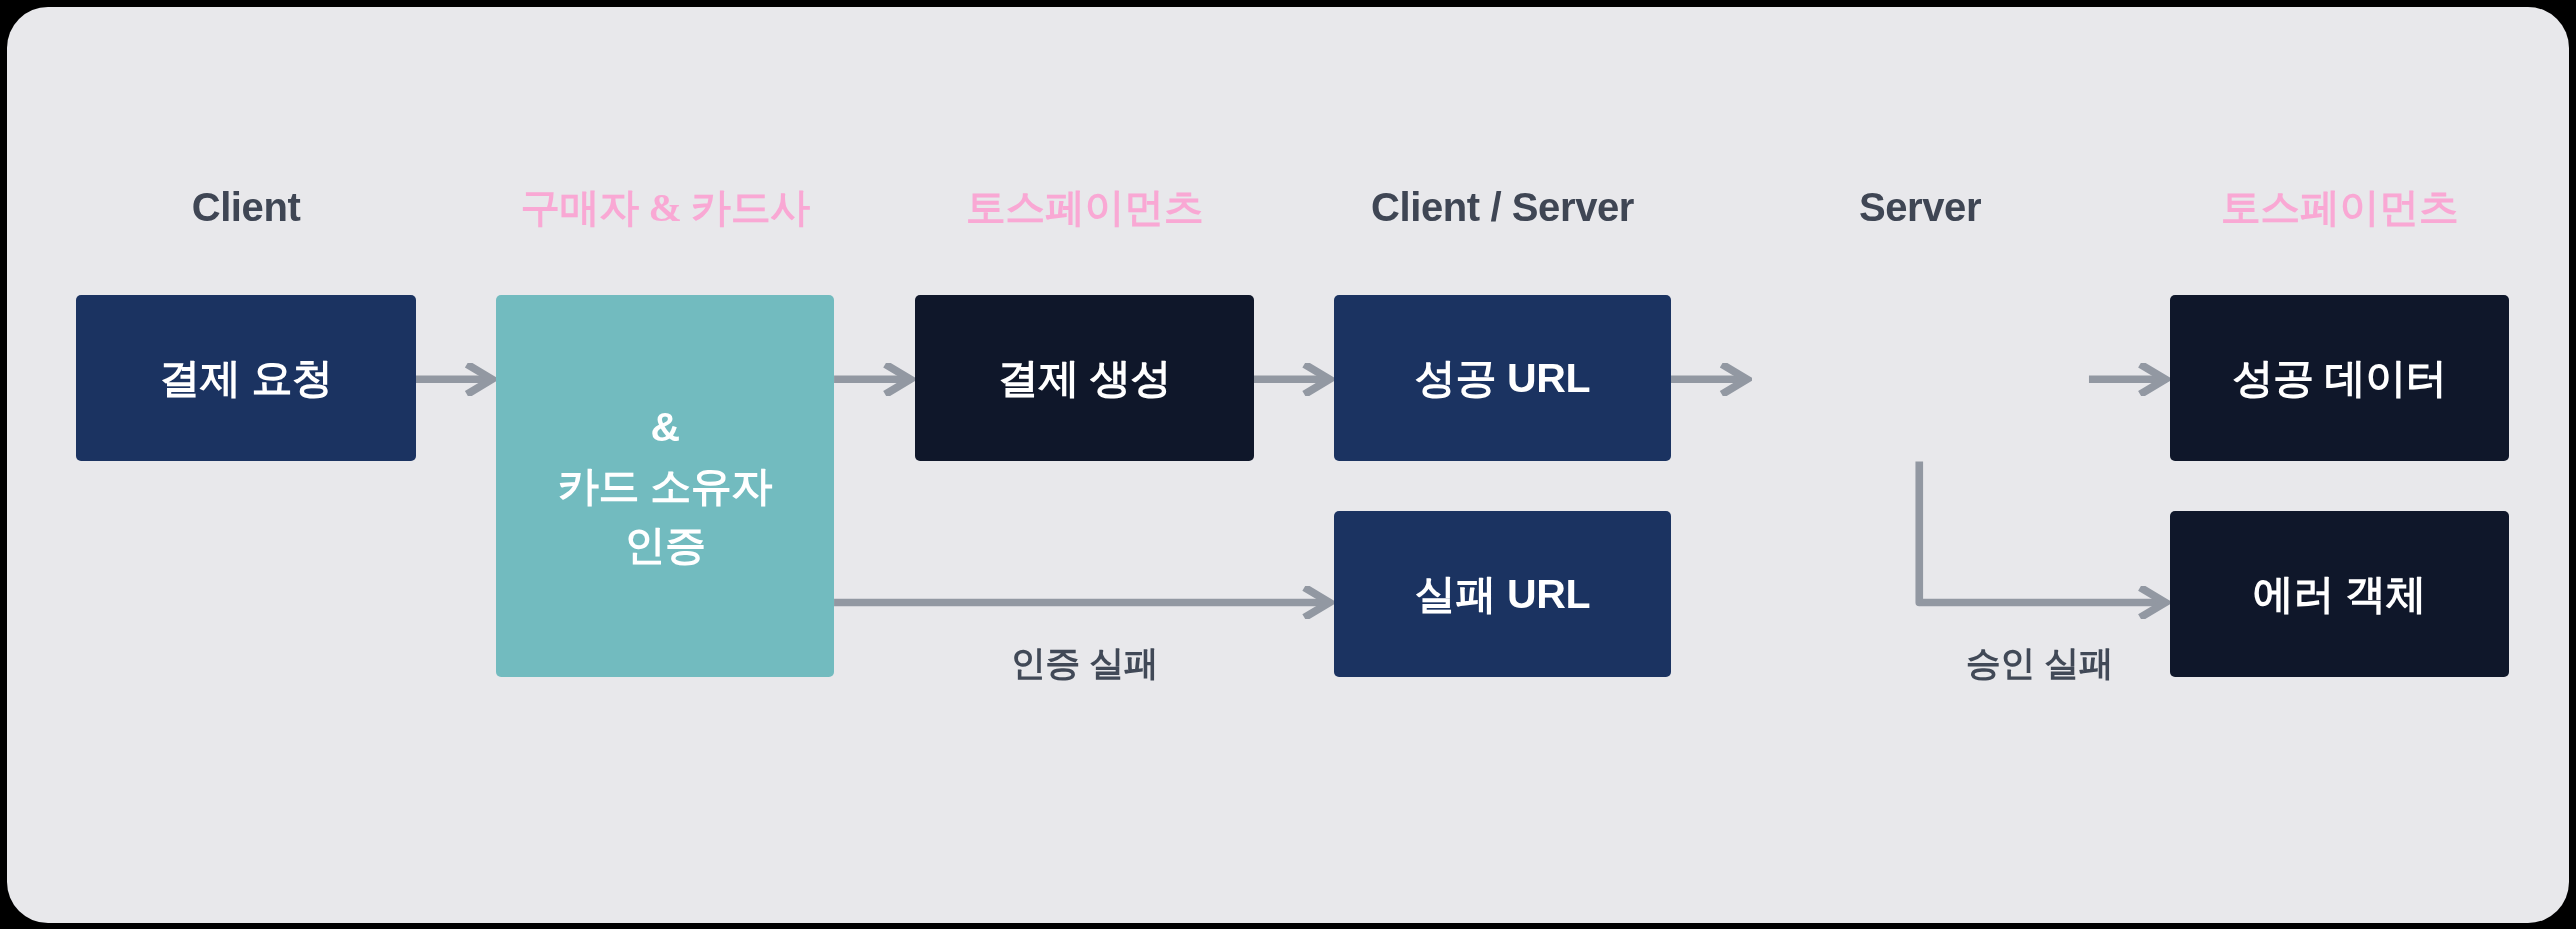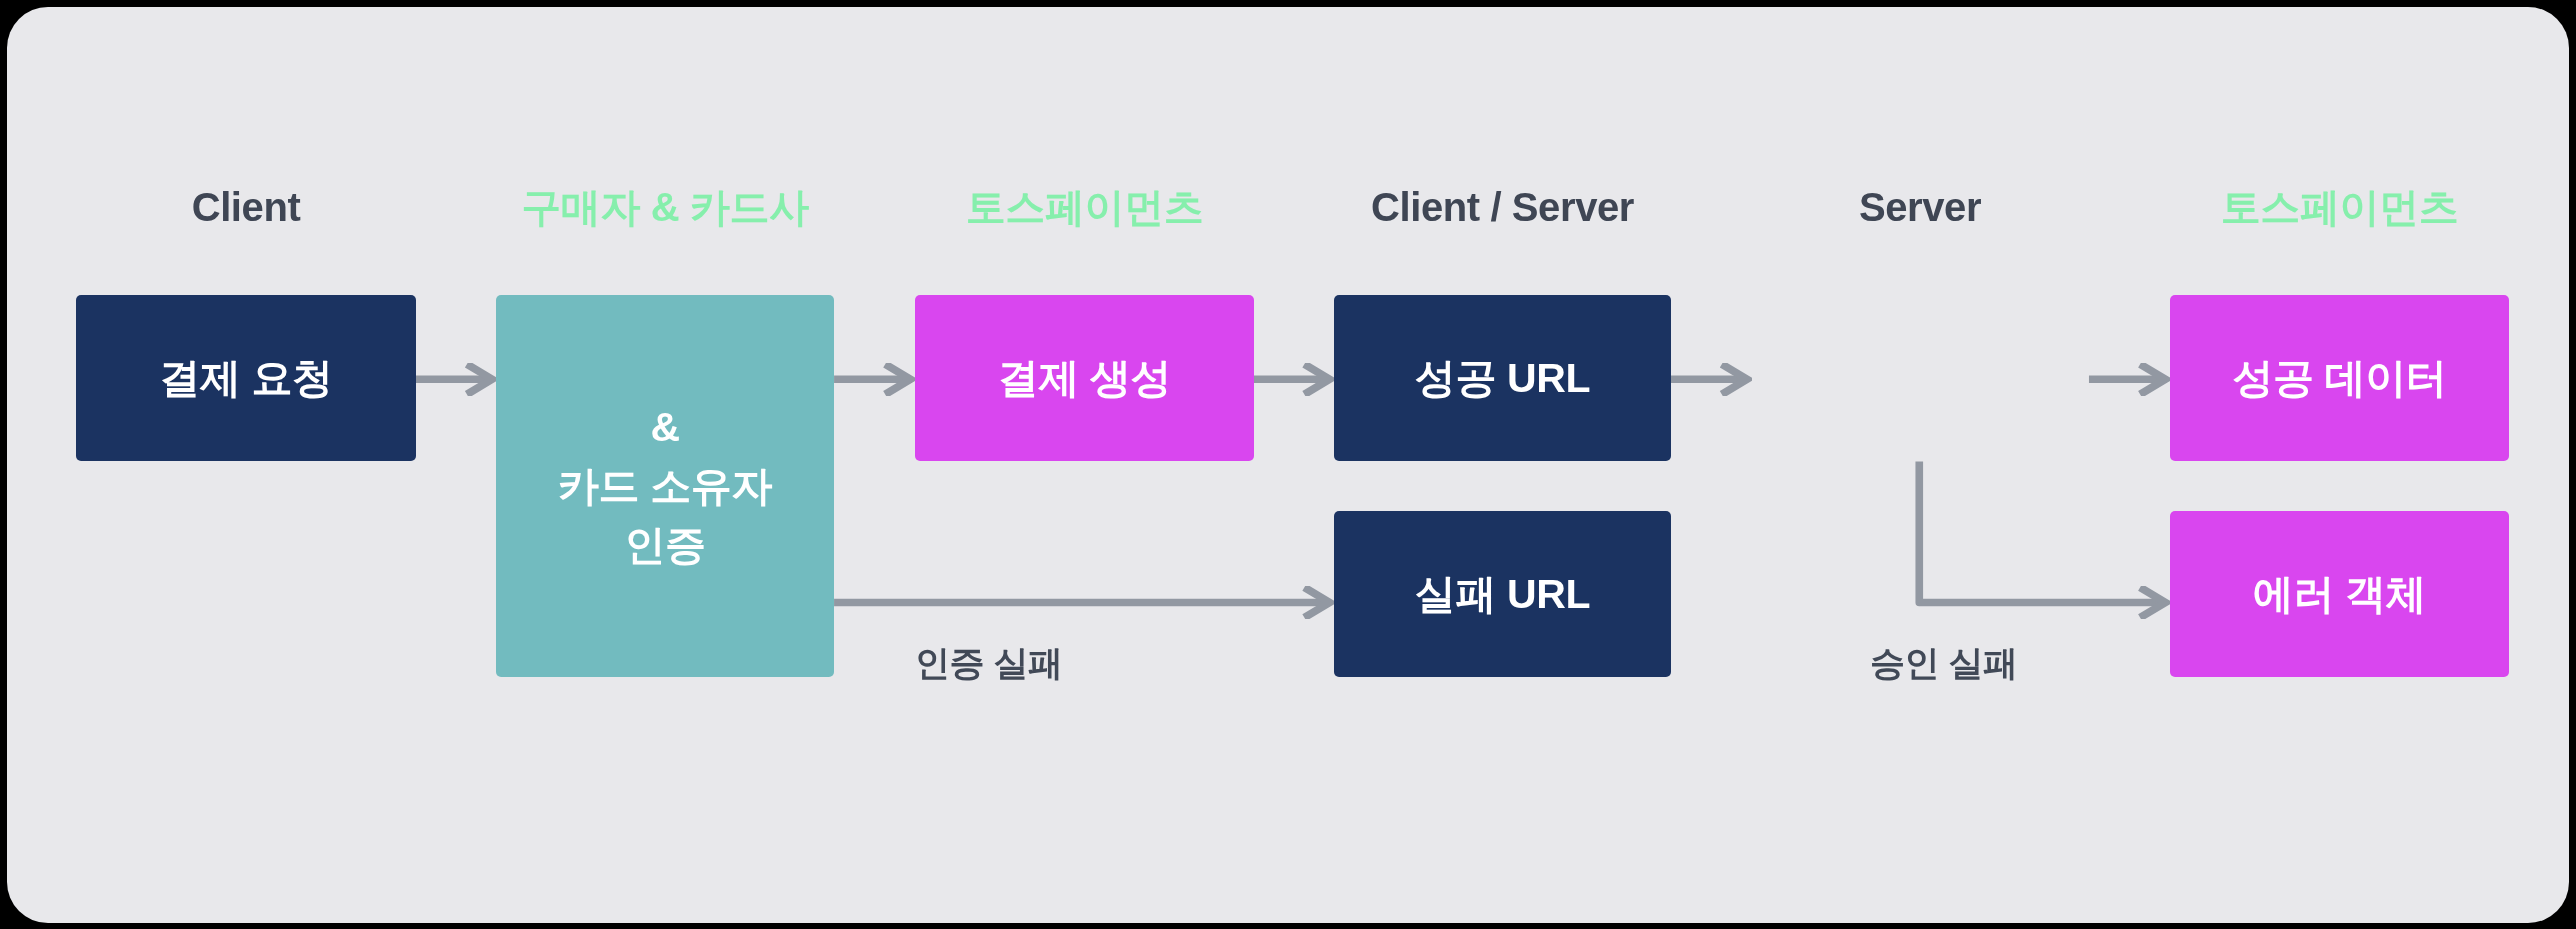--- a/index.html
+++ b/index.html
@@ -3,30 +3,30 @@
 <meta charset="utf-8">
 <style>
   html,body{margin:0;padding:0;background:#000;}
   .stage{position:relative;width:2576px;height:930px;background:#000;overflow:hidden;
          font-family:"Liberation Sans",sans-serif;}
   .panel{position:absolute;left:6.8px;top:6.8px;right:6.8px;bottom:6.8px;background:#e8e8eb;border-radius:41px;}
   .edges{position:absolute;left:0;top:0;width:2576px;height:930px;pointer-events:none;}
   .hdr{position:absolute;top:182px;height:51px;line-height:51px;text-align:center;
        font-size:40px;font-weight:700;letter-spacing:-0.4px;white-space:nowrap;}
   .hdr.dark{color:#3f4654;}
-  .hdr.light{color:#86efac;}
+  .hdr.light{color:#f9a8d4;font-family:Liberation Serif, serif;}
   .node{position:absolute;border-radius:5px;display:flex;flex-direction:column;
         align-items:center;justify-content:center;color:#fff;font-size:41px;font-weight:700;
         text-align:center;letter-spacing:-0.4px;white-space:nowrap;}
   .navy{background:#1b3361;}
   .teal{background:#72bbbf;}
-  .orange{background:#d946ef;}
+  .orange{background:#0f172a;}
   .node .ln{display:block;line-height:59px;}
   .edge-label{position:absolute;top:638px;height:49px;line-height:49px;width:339px;
-        font-size:35px;font-weight:700;color:#414957;letter-spacing:-0.4px;}
+        text-align:center;font-size:35px;font-weight:700;color:#414957;letter-spacing:-0.4px;}
 </style>
 </head>
 <body>
 
 <div class="stage">
   <div class="panel"></div>
 
   <svg class="edges" viewBox="0 0 3036 1096" xmlns="http://www.w3.org/2000/svg">
     <defs>
       <marker id="chev" viewBox="0 0 10 10" refX="8" refY="5" markerWidth="4.4" markerHeight="4.4" orient="auto" markerUnits="strokeWidth">

